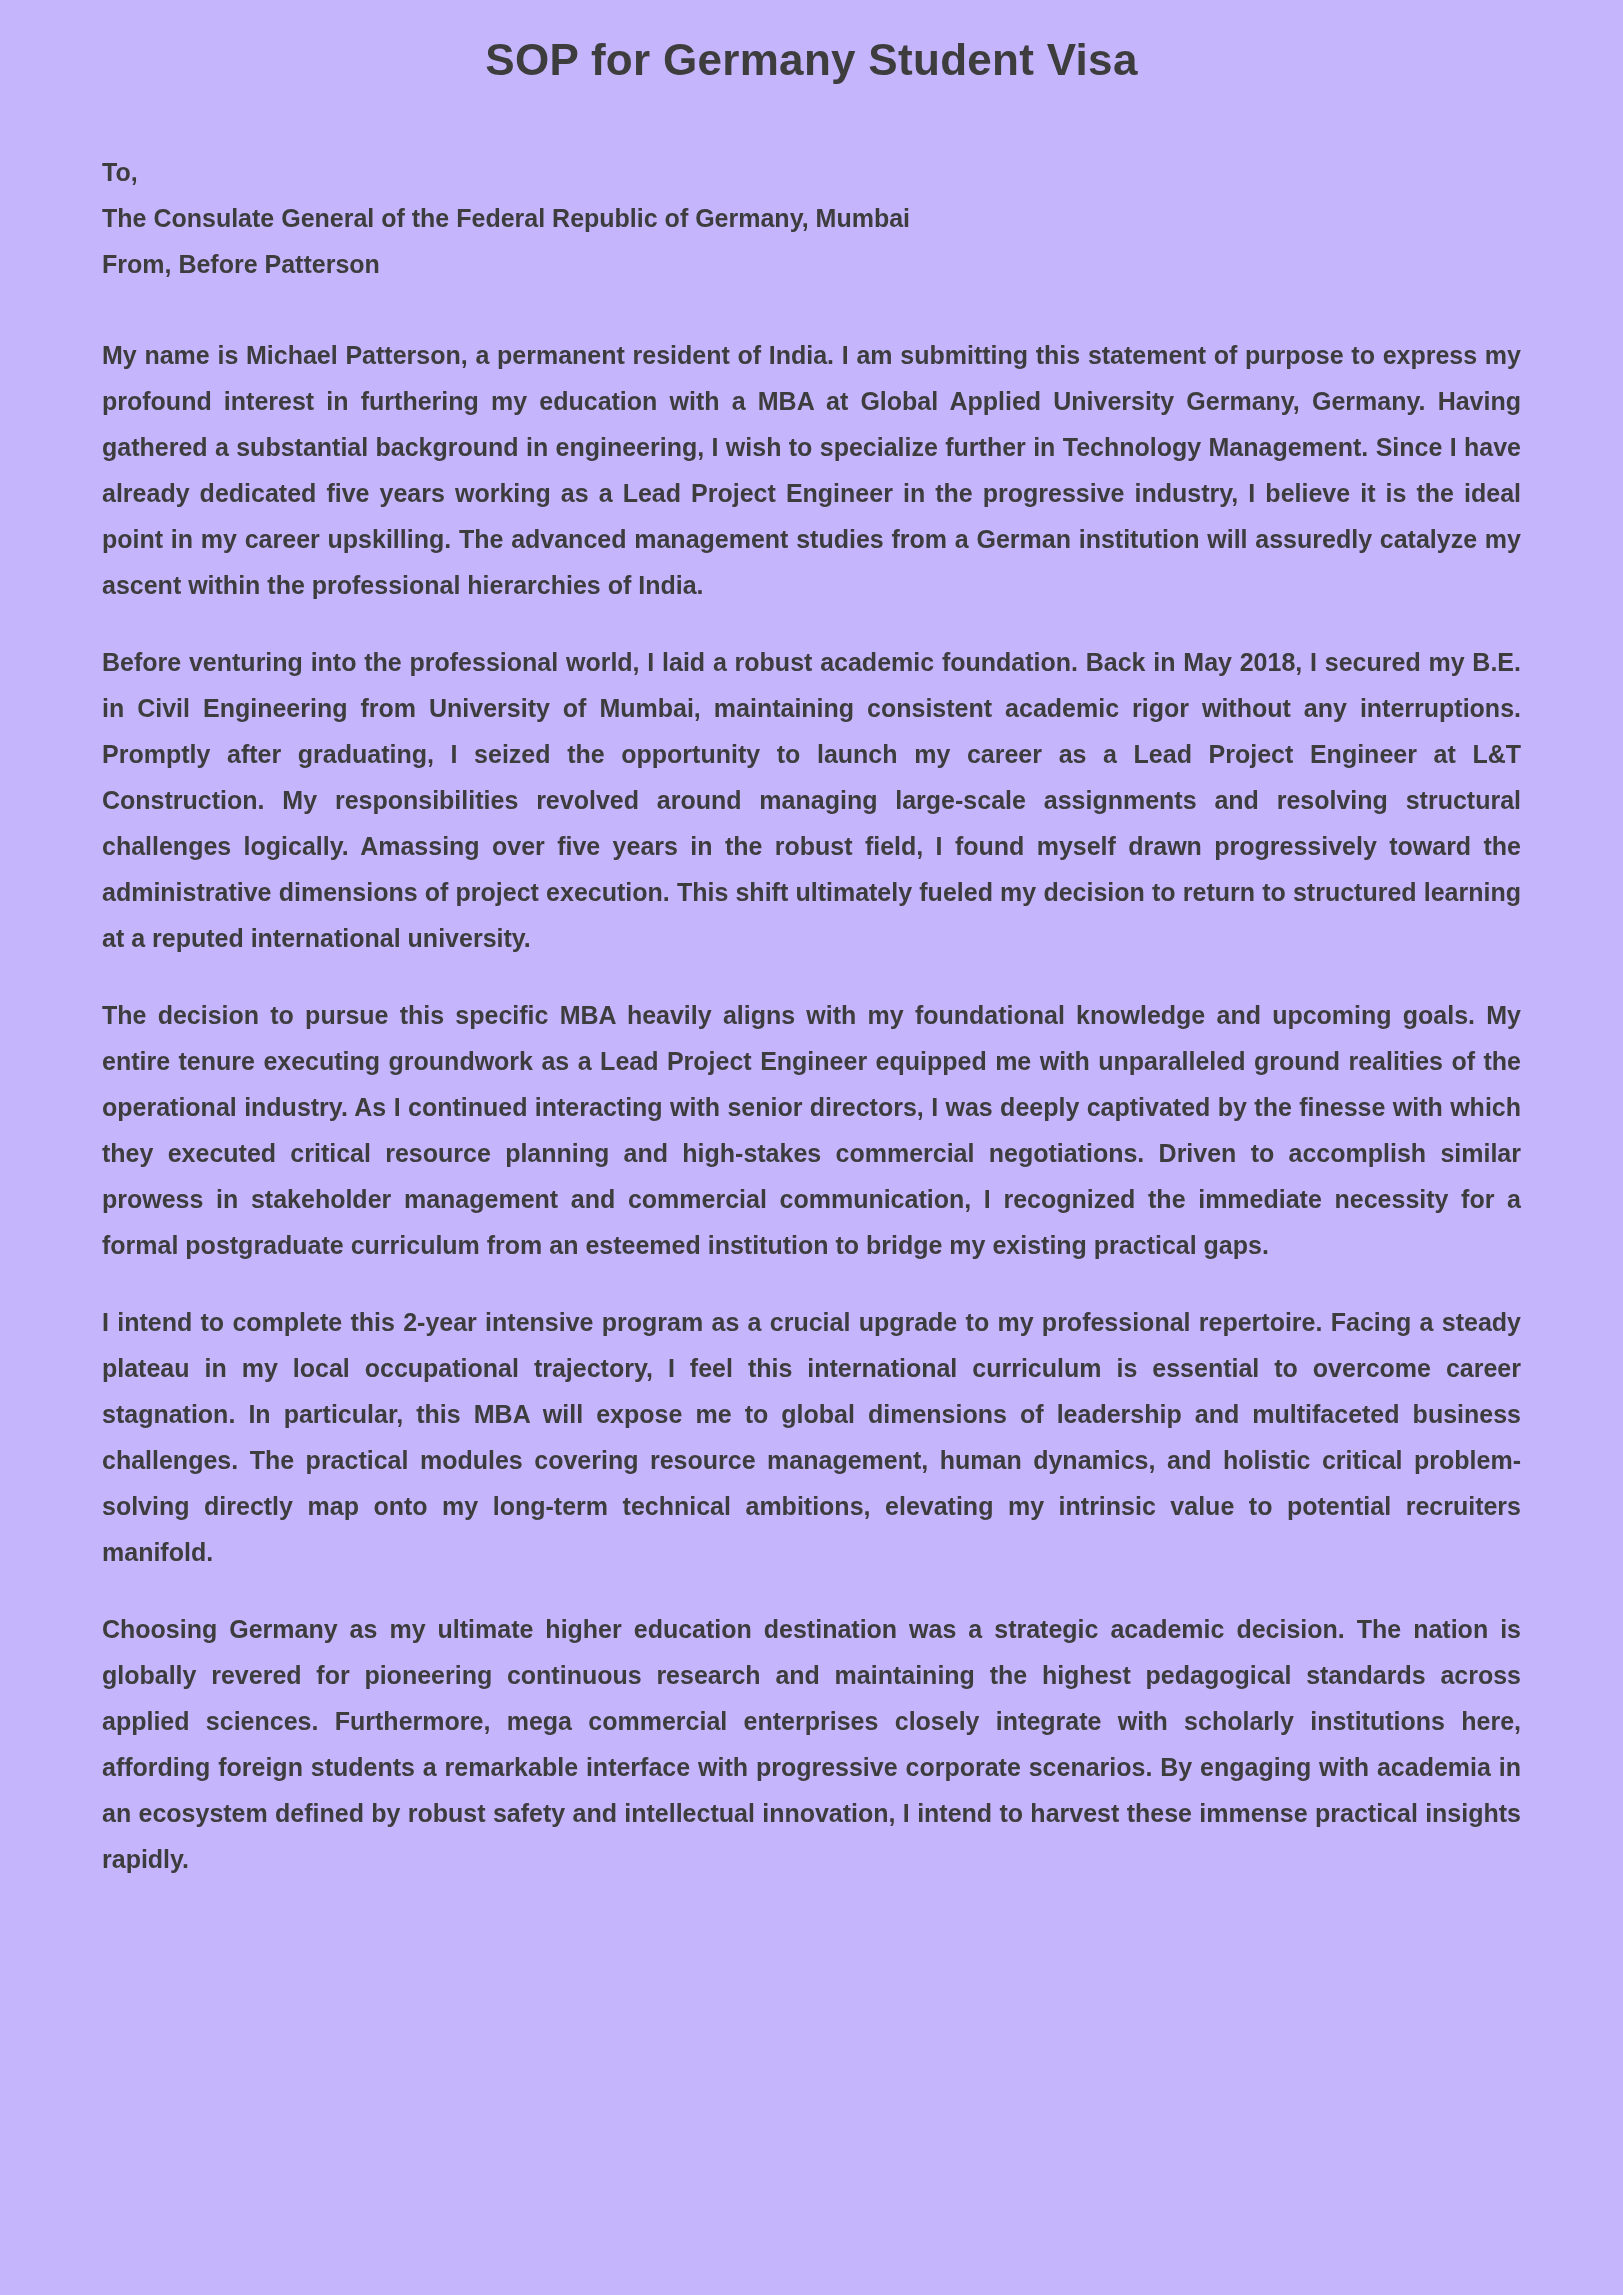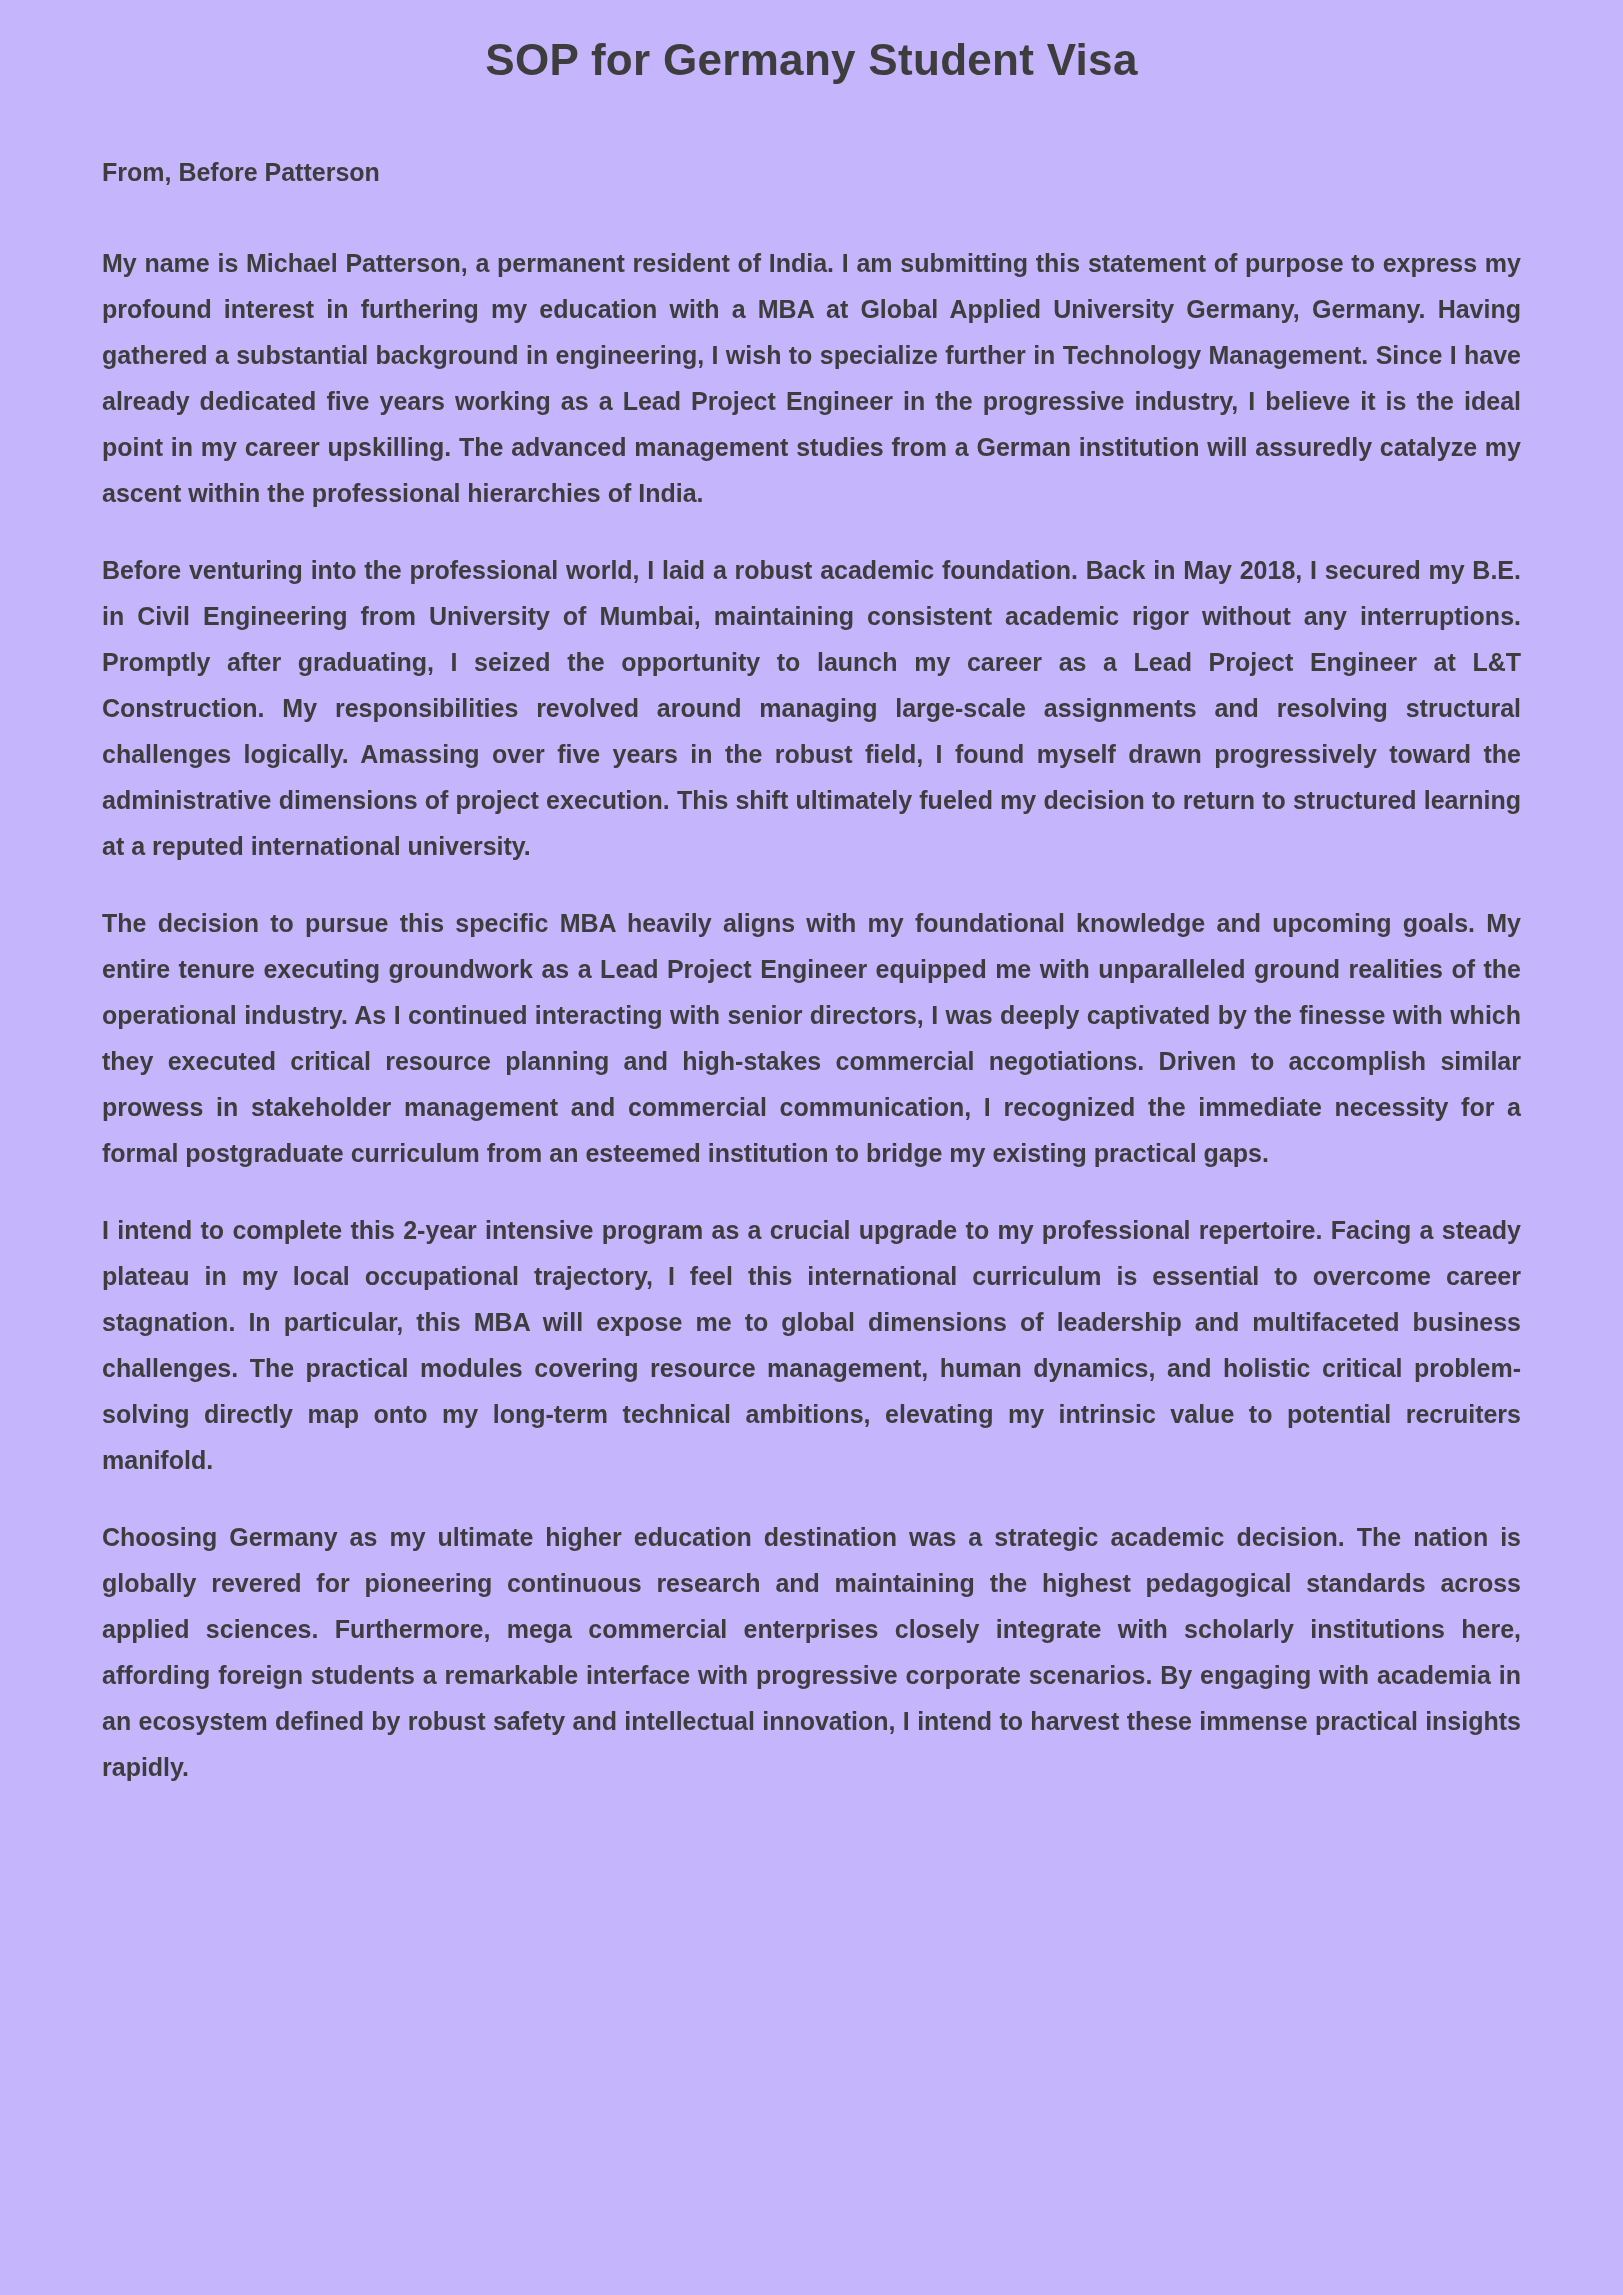--- a/index.html
+++ b/index.html
@@ -54,20 +54,22 @@
   }
 </style>
 </head>
 <body>
 
 <div class="page">
   <h1 class="title">SOP for Germany Student Visa</h1>
 
   <div class="letter">
     <p class="address-block">
+      <span class="address-line">To,</span>
+      <span class="address-line">The Consulate General of the Federal Republic of Germany, Mumbai</span>
     </p>
 
     <p class="sender-line">From, Before Patterson</p>
 
 
     <p class="body-para">My name is Michael Patterson, a permanent resident of India. I am submitting this statement of purpose to express my profound interest in furthering my education with a MBA at Global Applied University Germany, Germany. Having gathered a substantial background in engineering, I wish to specialize further in Technology Management. Since I have already dedicated five years working as a Lead Project Engineer in the progressive industry, I believe it is the ideal point in my career upskilling. The advanced management studies from a German institution will assuredly catalyze my ascent within the professional hierarchies of India.</p>
     <p class="body-para">Before venturing into the professional world, I laid a robust academic foundation. Back in May 2018, I secured my B.E. in Civil Engineering from University of Mumbai, maintaining consistent academic rigor without any interruptions. Promptly after graduating, I seized the opportunity to launch my career as a Lead Project Engineer at L&amp;T Construction. My responsibilities revolved around managing large-scale assignments and resolving structural challenges logically. Amassing over five years in the robust field, I found myself drawn progressively toward the administrative dimensions of project execution. This shift ultimately fueled my decision to return to structured learning at a reputed international university.</p>
     <p class="body-para">The decision to pursue this specific MBA heavily aligns with my foundational knowledge and upcoming goals. My entire tenure executing groundwork as a Lead Project Engineer equipped me with unparalleled ground realities of the operational industry. As I continued interacting with senior directors, I was deeply captivated by the finesse with which they executed critical resource planning and high-stakes commercial negotiations. Driven to accomplish similar prowess in stakeholder management and commercial communication, I recognized the immediate necessity for a formal postgraduate curriculum from an esteemed institution to bridge my existing practical gaps.</p>
     <p class="body-para">I intend to complete this 2-year intensive program as a crucial upgrade to my professional repertoire. Facing a steady plateau in my local occupational trajectory, I feel this international curriculum is essential to overcome career stagnation. In particular, this MBA will expose me to global dimensions of leadership and multifaceted business challenges. The practical modules covering resource management, human dynamics, and holistic critical problem-solving directly map onto my long-term technical ambitions, elevating my intrinsic value to potential recruiters manifold.</p>
     <p class="body-para">Choosing Germany as my ultimate higher education destination was a strategic academic decision. The nation is globally revered for pioneering continuous research and maintaining the highest pedagogical standards across applied sciences. Furthermore, mega commercial enterprises closely integrate with scholarly institutions here, affording foreign students a remarkable interface with progressive corporate scenarios. By engaging with academia in an ecosystem defined by robust safety and intellectual innovation, I intend to harvest these immense practical insights rapidly.</p>

